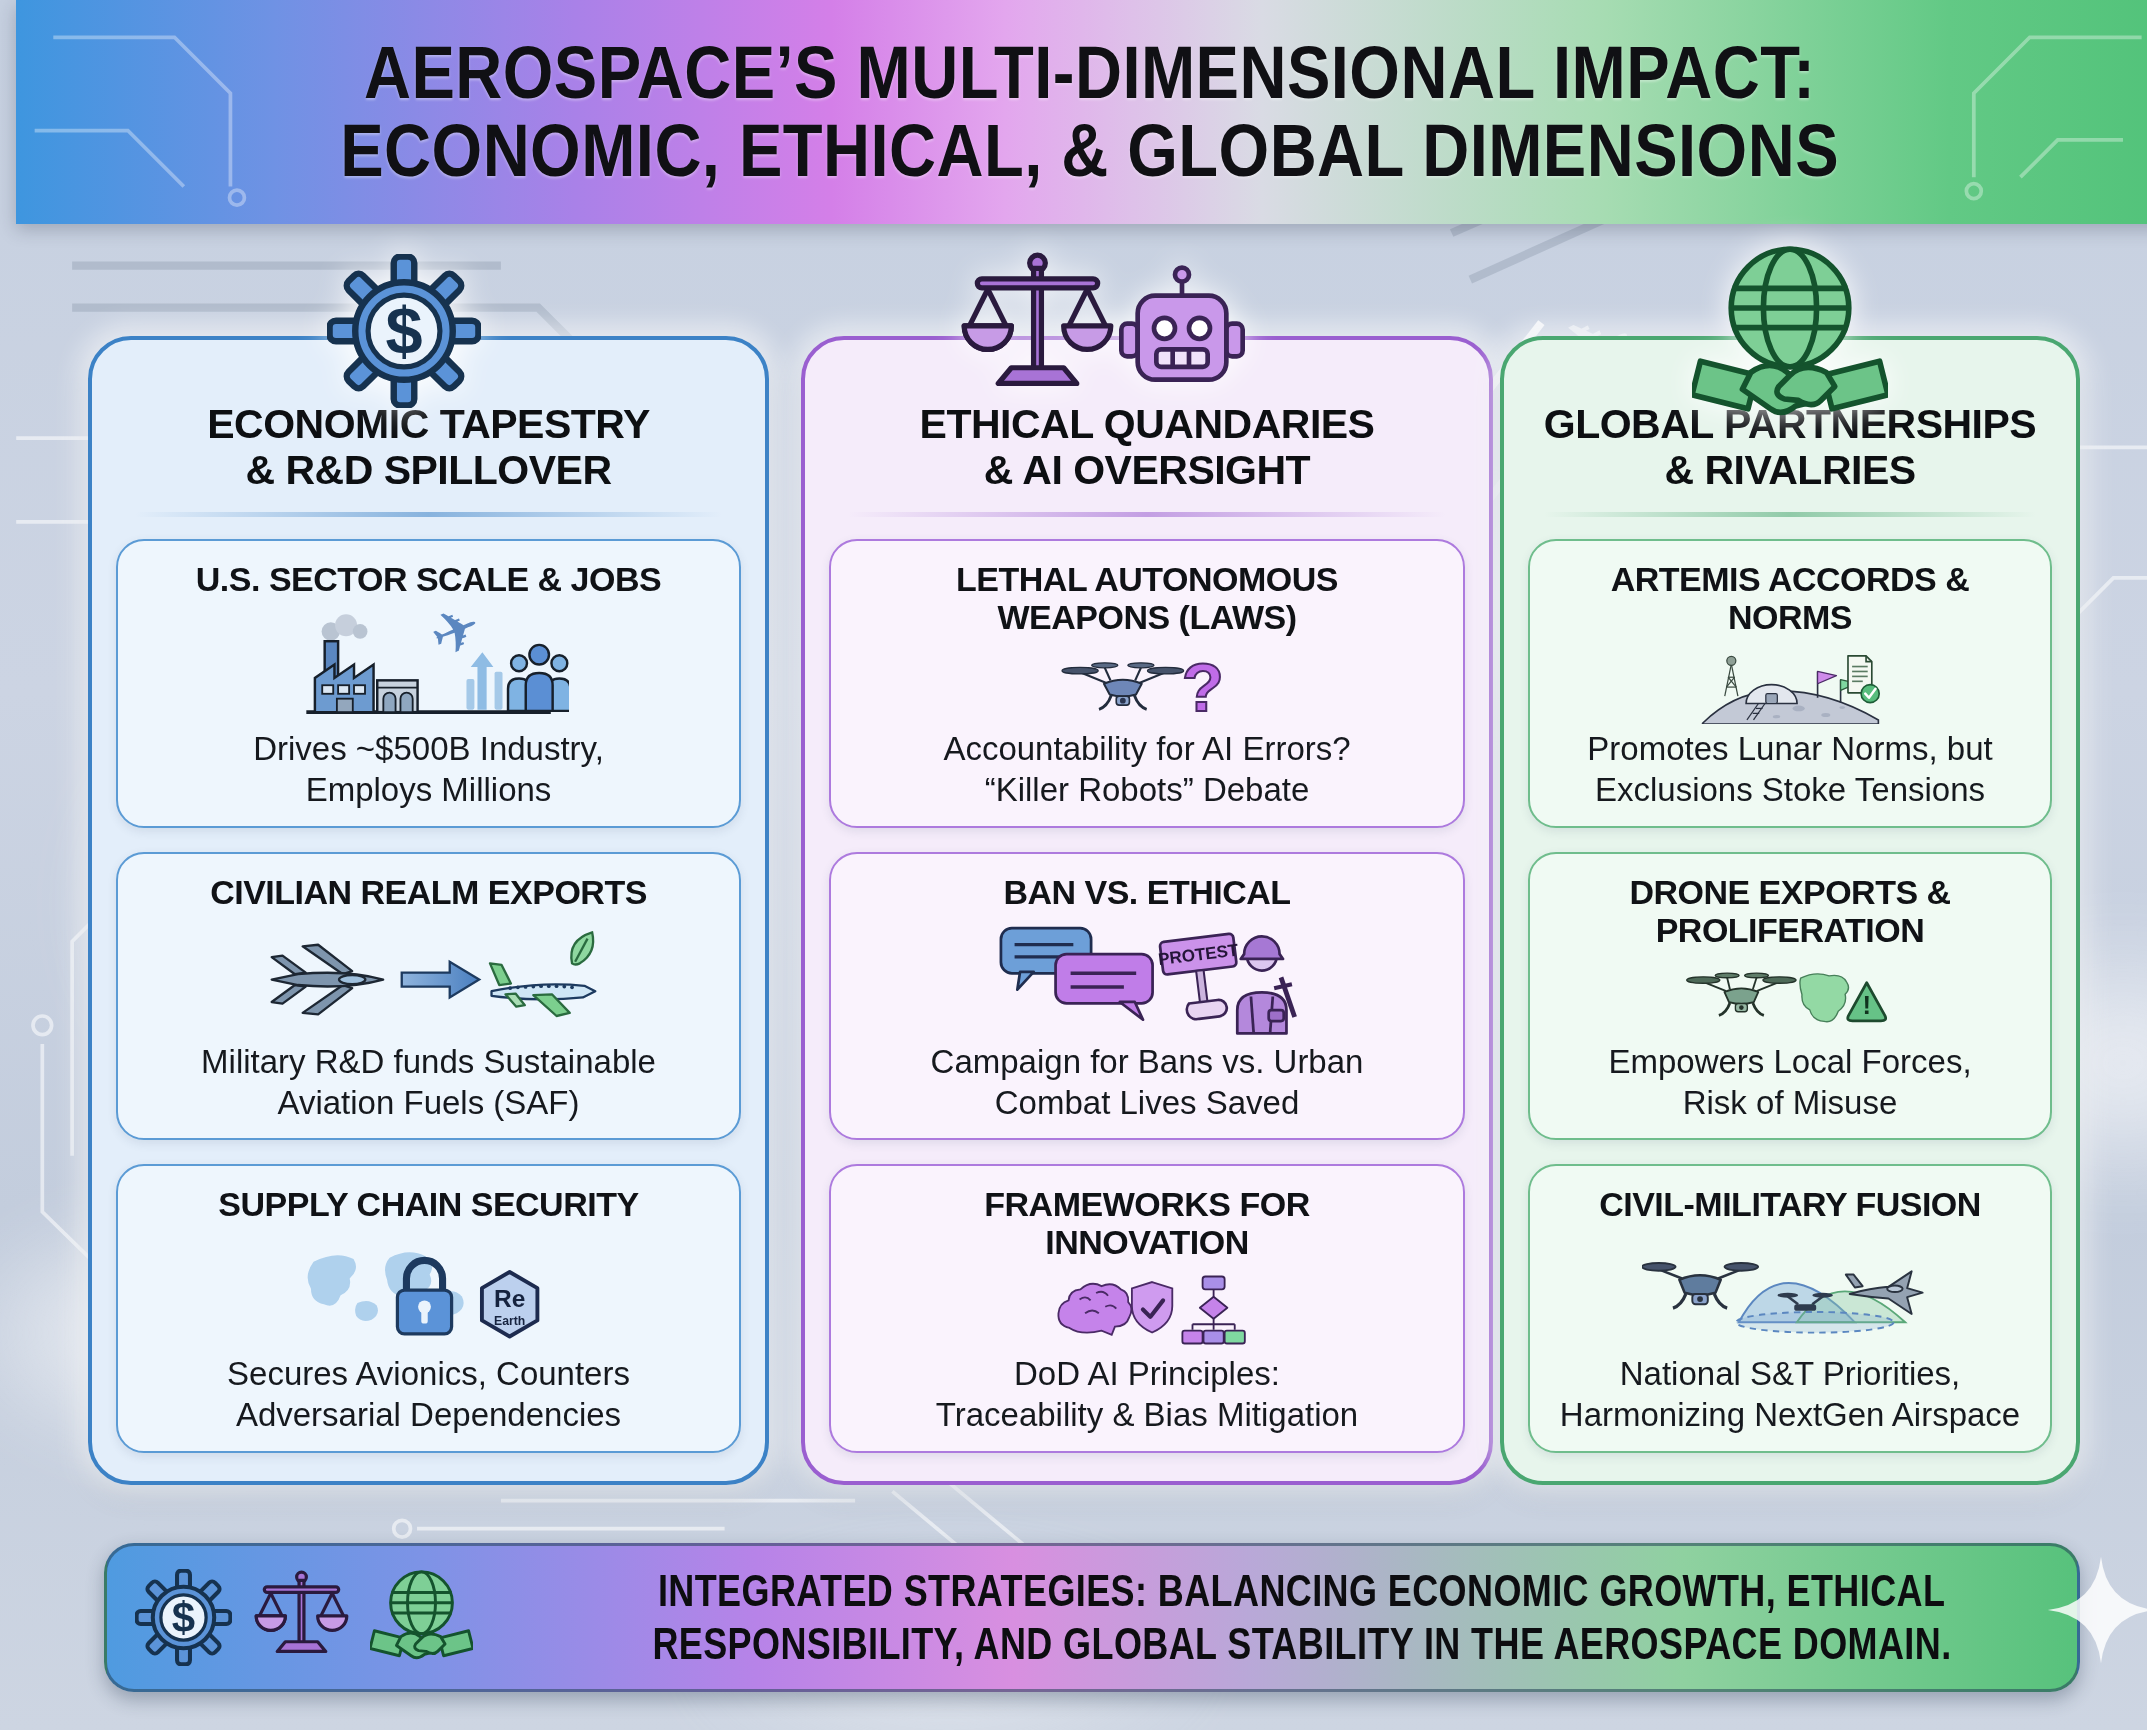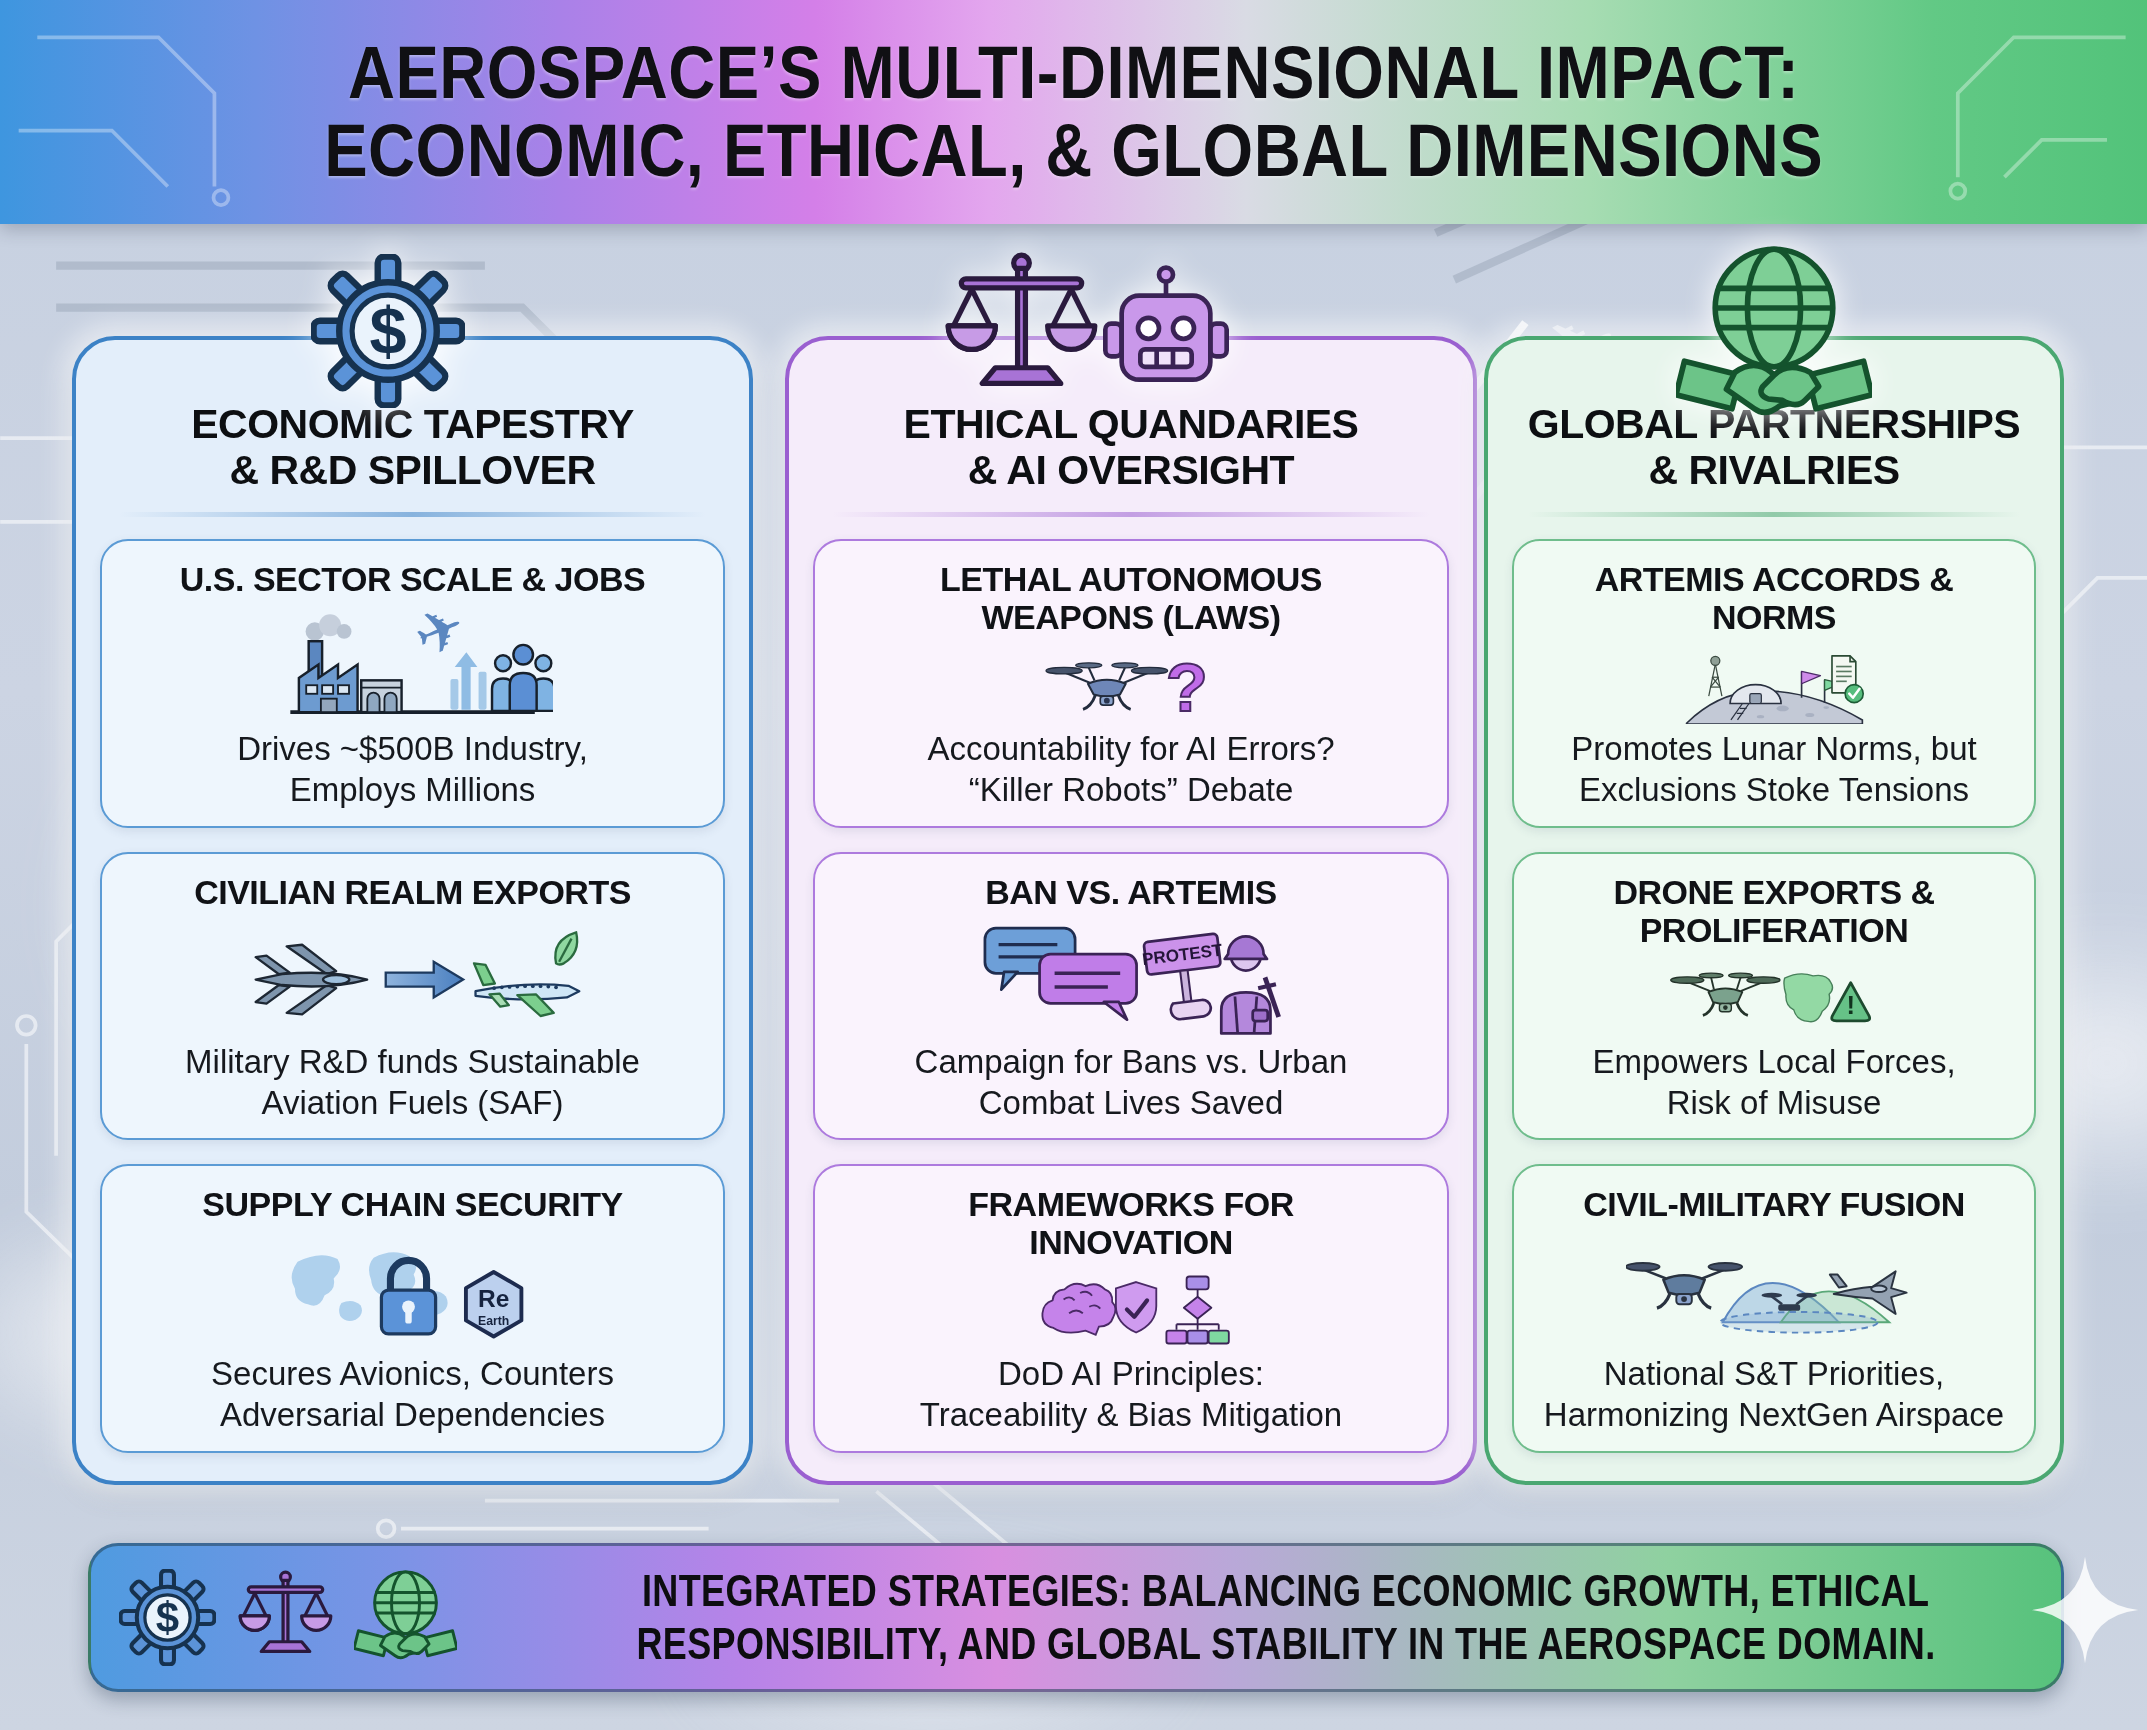--- a/index.html
+++ b/index.html
@@ -2,21 +2,21 @@
 <html style="font-size:15px"><head>
 <meta charset="utf-8">
 <style>
   html,body{margin:0;padding:0;}
   body{
     width:2148px;height:1730px;overflow:hidden;
     font-family:"Liberation Sans",sans-serif;
     background:linear-gradient(180deg,#c6d0e0 0%,#ccd4e3 40%,#c3cddd 70%,#cdd5e2 100%);
     position:relative;
   }
-  .page{position:absolute;inset:0;}
+  .page{position:absolute;inset:0;margin-left:16px;}
   
   .bg-svg{position:absolute;inset:0;z-index:1;}
   .cloud{position:absolute;border-radius:50%;filter:blur(32px);background:radial-gradient(closest-side,rgba(255,255,255,.85),rgba(255,255,255,0));z-index:2;}
   .cloud.c1{left:-75px;top:1193px;width:485px;height:280px;}
   .cloud.c2{left:56px;top:708px;width:280px;height:392px;opacity:.6;}
   .cloud.c3{left:1911px;top:914px;width:392px;height:298px;opacity:.8;}
   .cloud.c4{left:1259px;top:485px;width:354px;height:242px;opacity:.5;}
   .cloud.c5{left:653px;top:1538px;width:559px;height:242px;opacity:.45;}
   .bg-plane{position:absolute;left:1540px;top:296px;font-family:"DejaVu Sans",sans-serif;font-size:97px;color:#ffffff;opacity:.5;transform:rotate(-28deg);z-index:2;}
   .contrail{position:absolute;width:7.5px;height:401px;background:linear-gradient(180deg,rgba(255,255,255,.75),rgba(255,255,255,0));z-index:2;}
@@ -392,21 +392,21 @@
             <text x="365" y="158" text-anchor="middle" font-size="168" font-weight="bold" fill="#c06ce8" stroke="#4a2a66" stroke-width="5" font-family="Liberation Sans, sans-serif">?</text>
           </svg>
         </div>
         <div class="card-desc">
           <div>Accountability for AI Errors?</div>
           <div>“Killer Robots” Debate</div>
         </div>
       </div>
 
       <div class="card">
-        <div class="card-title">BAN VS. ARTEMIS</div>
+        <div class="card-title">BAN VS. ETHICAL</div>
         <div class="card-icon">
           <svg viewBox="0 0 460 170">
             <g stroke-linejoin="round">
               <rect x="16" y="12" width="132" height="66" rx="16" fill="#6d9fd8" stroke="#1f2d4f" stroke-width="4"></rect>
               <polygon points="44,76 64,76 40,102" fill="#6d9fd8" stroke="#1f2d4f" stroke-width="4"></polygon>
               <line x1="36" y1="36" x2="122" y2="36" stroke="#1f2d4f" stroke-width="5"></line>
               <line x1="36" y1="54" x2="104" y2="54" stroke="#1f2d4f" stroke-width="5"></line>
               <rect x="96" y="50" width="142" height="72" rx="16" fill="#c07de8" stroke="#3a2355" stroke-width="4"></rect>
               <polygon points="190,120 212,120 224,146" fill="#c07de8" stroke="#3a2355" stroke-width="4"></polygon>
               <line x1="118" y1="78" x2="214" y2="78" stroke="#3a2355" stroke-width="5"></line>

